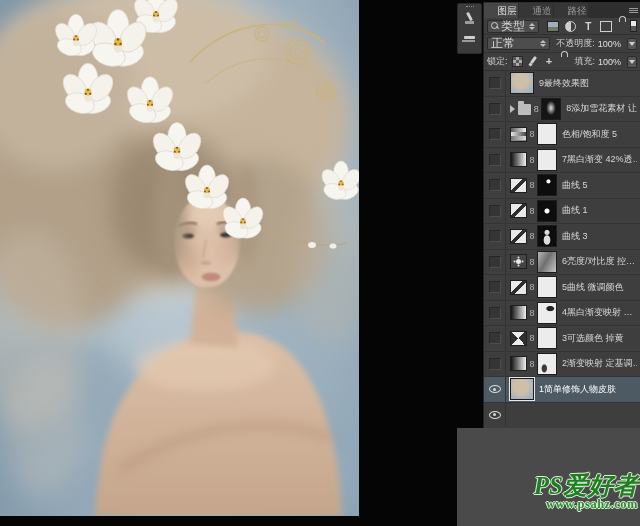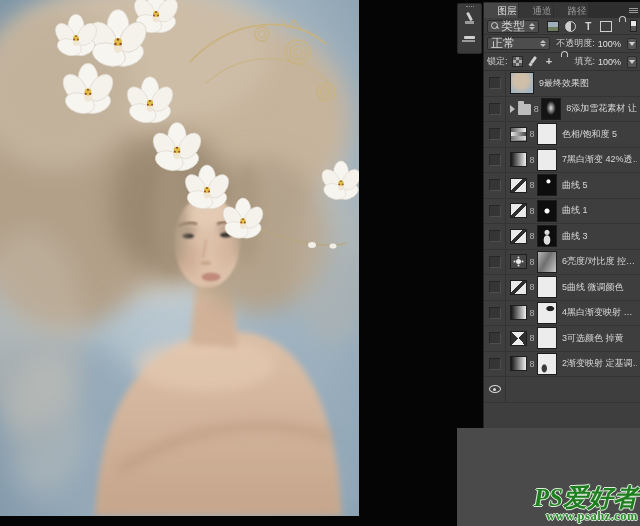--- a/index.html
+++ b/index.html
@@ -130,21 +130,21 @@
   .photo-thumb { width:24px; height:22px; border:1px solid #1c1c1c; flex:none;
     background:radial-gradient(circle at 45% 38%, #cfbfa9 0 40%, #a3b4c2 78%); }
   .layer-row.selected .photo-thumb { box-shadow:0 0 0 1px #e8e8e8; }
   .layer-name { margin-left:5px; white-space:nowrap; overflow:hidden; color:#d8d8d8; font-size:9px; }
   .layer-row.selected .layer-name { color:#fff; }
   .layer-name.italic { font-style:italic; }
   .row-lock { margin-left:auto; margin-right:5px; flex:none; }
 
   
   #dock-bottom { position:absolute; left:457px; top:428px; width:183px; height:98px; background:#4a4a4a; }
-  #watermark { position:absolute; right:2px; bottom:4px; text-align:right;
+  #watermark { position:absolute; right:2px; bottom:16px; text-align:right;
     font-family:"Liberation Serif", serif; line-height:1; }
   #wm-brand { font-size:25px; font-weight:bold; font-style:italic; color:#1f7e1f;
     text-shadow:1px 0 #dfeede,-1px 0 #dfeede,0 1px #dfeede,0 -1px #dfeede; }
   #wm-url { font-size:12.5px; font-weight:bold; color:#2c8c2c; letter-spacing:.5px;
     text-shadow:1px 0 #dfeede,-1px 0 #dfeede,0 1px #dfeede,0 -1px #dfeede; }
 </style>
 </head>
 <body>
 
 <div id="stage">
@@ -455,20 +455,29 @@
           <div class="eye-cell">
             <div class="eye-box"></div>
           </div>
           <div class="row-content">
             <div class="icon icon-gradient"></div>
             <div class="link8">8</div>
             <div class="mask mask-white-mark"></div>
             <span class="layer-name">2渐变映射 定基调…</span>
           </div>
         </div>
+        <div class="layer-row selected">
+          <div class="eye-cell">
+            <div class="eye"></div>
+          </div>
+          <div class="row-content">
+            <div class="photo-thumb"></div>
+            <span class="layer-name">1简单修饰人物皮肤</span>
+          </div>
+        </div>
         <div class="layer-row">
           <div class="eye-cell">
             <div class="eye"></div>
           </div>
         </div>
       </div>
   </div>
 
   <div id="dock-bottom">
     <div id="watermark">

